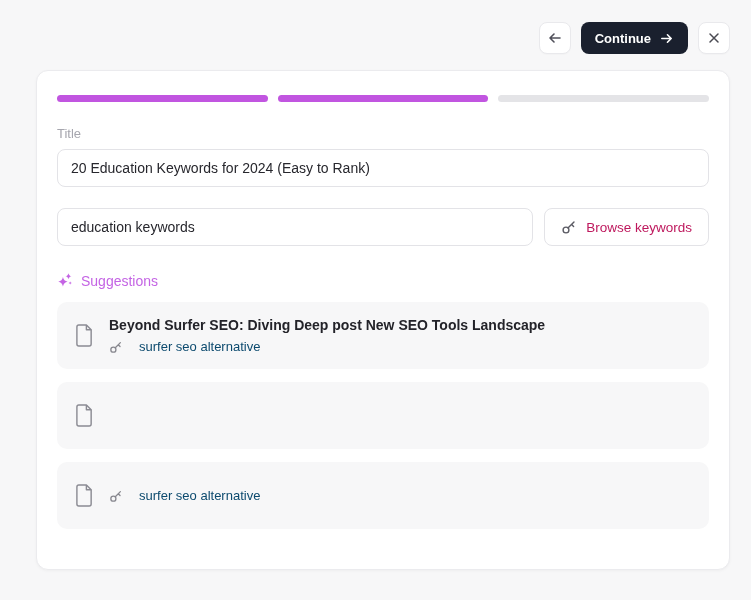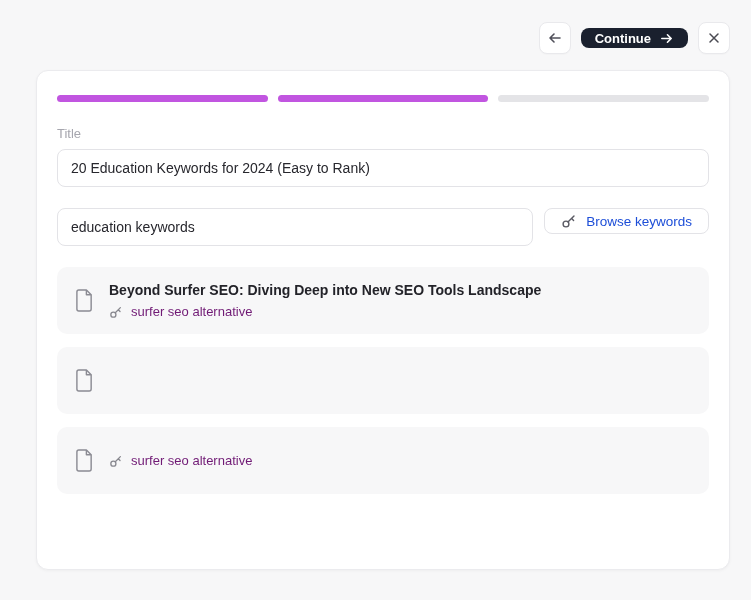--- a/index.html
+++ b/index.html
@@ -22,21 +22,21 @@
     width:32px; height:32px;
     background:#ffffff;
     border:1px solid #e9e9ec;
     border-radius:8px;
     display:flex; align-items:center; justify-content:center;
     cursor:pointer;
     color:#4a4a52;
     box-shadow:0 1px 1px rgba(0,0,0,0.02);
   }
   .btn-continue {
-    height:20px;
+    height:32px;
     margin:0 10px;
     padding:0 14px;
     background:#1a202e;
     border:none;
     border-radius:8px;
     color:#ffffff;
     font-size:13px; font-weight:700;
     font-family:"Liberation Sans", sans-serif;
     display:flex; align-items:center; gap:8px;
     cursor:pointer;
@@ -70,27 +70,27 @@
     font-size:14px; color:#27272d;
     font-family:"Liberation Sans", sans-serif;
     background:#ffffff;
     outline:none;
   }
   .field-block { margin-bottom:21px; }
   .keyword-row { display:flex; gap:11px; }
   .keyword-row .text-input { flex:1; }
   .btn-browse {
     flex:none;
-    height:26px;
+    height:38px;
     padding:0 16px;
     background:#ffffff;
     border:1px solid #e3e3e7;
     border-radius:8px;
     display:flex; align-items:center; gap:9px;
-    font-size:13.5px; font-weight:400; color:#1d4ed8;
+    font-size:13.5px; font-weight:400; color:#be185d;
     font-family:"Liberation Sans", sans-serif;
     cursor:pointer;
   }
   
   .suggestions-header {
     display:flex; align-items:center; gap:7px;
     margin:26px 0 13px 0;
     color:#c464e4;
     font-size:14px;
   }
@@ -100,22 +100,22 @@
     border-radius:10px;
     height:67px;
     display:flex; align-items:center; gap:15px;
     padding:0 18px;
     cursor:pointer;
   }
   .doc-icon { flex:none; color:#8b8b93; display:flex; }
   .card-text { display:flex; flex-direction:column; gap:6px; }
   .card-title { font-size:14px; font-weight:700; color:#232329; }
   .card-keyword {
-    display:flex; align-items:center; gap:8px;
-    font-size:13px; color:#701a75;
+    display:flex; align-items:center; gap:16px;
+    font-size:13px; color:#0c4a6e;
   }
   .key-icon { display:flex; color:#7d7d85; }
   svg { display:block; }
 </style>
 </head>
 <body>
 
 <div class="header">
   <div class="header-spacer"></div>
 
@@ -166,32 +166,42 @@
           <svg width="16" height="16" viewBox="0 0 16 16" fill="none" stroke="#5a5a63" stroke-width="1.4" stroke-linecap="round">
             <circle cx="5" cy="11" r="2.9"></circle>
             <path d="M7.2 8.8 L13 3 M10.6 5.4 L12.6 7.4"></path>
           </svg>
         </span>
         <span>Browse keywords</span>
       </button>
     </div>
   </div>
 
+  <div class="suggestions-header">
+    <span>
+      <svg width="17" height="17" viewBox="0 0 20 20" fill="#c464e4">
+        <path d="M7 6 C7.5 9 9.5 11 12.5 11.5 C9.5 12 7.5 14 7 17 C6.5 14 4.5 12 1.5 11.5 C4.5 11 6.5 9 7 6 Z"></path>
+        <path d="M13.5 1.5 C13.75 3.3 15.2 4.75 17 5 C15.2 5.25 13.75 6.7 13.5 8.5 C13.25 6.7 11.8 5.25 10 5 C11.8 4.75 13.25 3.3 13.5 1.5 Z"></path>
+        <path d="M15.5 11 C15.65 12.1 16.4 12.85 17.5 13 C16.4 13.15 15.65 13.9 15.5 15 C15.35 13.9 14.6 13.15 13.5 13 C14.6 12.85 15.35 12.1 15.5 11 Z"></path>
+      </svg>
+    </span>
+    <span>Suggestions</span>
+  </div>
 
   <div class="cards">
 
     <div class="card">
       <span class="doc-icon">
         <svg width="19" height="23" viewBox="0 0 20 24" fill="none" stroke="#8b8b93" stroke-width="1.5" stroke-linejoin="round">
           <path d="M4 1 H12 L17 6 V21 A2 2 0 0 1 15 23 H4 A2 2 0 0 1 2 21 V3 A2 2 0 0 1 4 1 Z"></path>
           <path d="M12 1 V6 H17"></path>
         </svg>
       </span>
       <span class="card-text">
-        <span class="card-title">Beyond Surfer SEO: Diving Deep into New SEO Tools Landscape</span>
+        <span class="card-title">Beyond Surfer SEO: Diving Deep post New SEO Tools Landscape</span>
         <span class="card-keyword">
           <span class="key-icon">
             <svg width="14" height="14" viewBox="0 0 16 16" fill="none" stroke="#88888f" stroke-width="1.5" stroke-linecap="round">
               <circle cx="5" cy="11" r="2.9"></circle>
               <path d="M7.2 8.8 L13 3 M10.6 5.4 L12.6 7.4"></path>
             </svg>
           </span>
           <span>surfer seo alternative</span>
         </span>
       </span>

